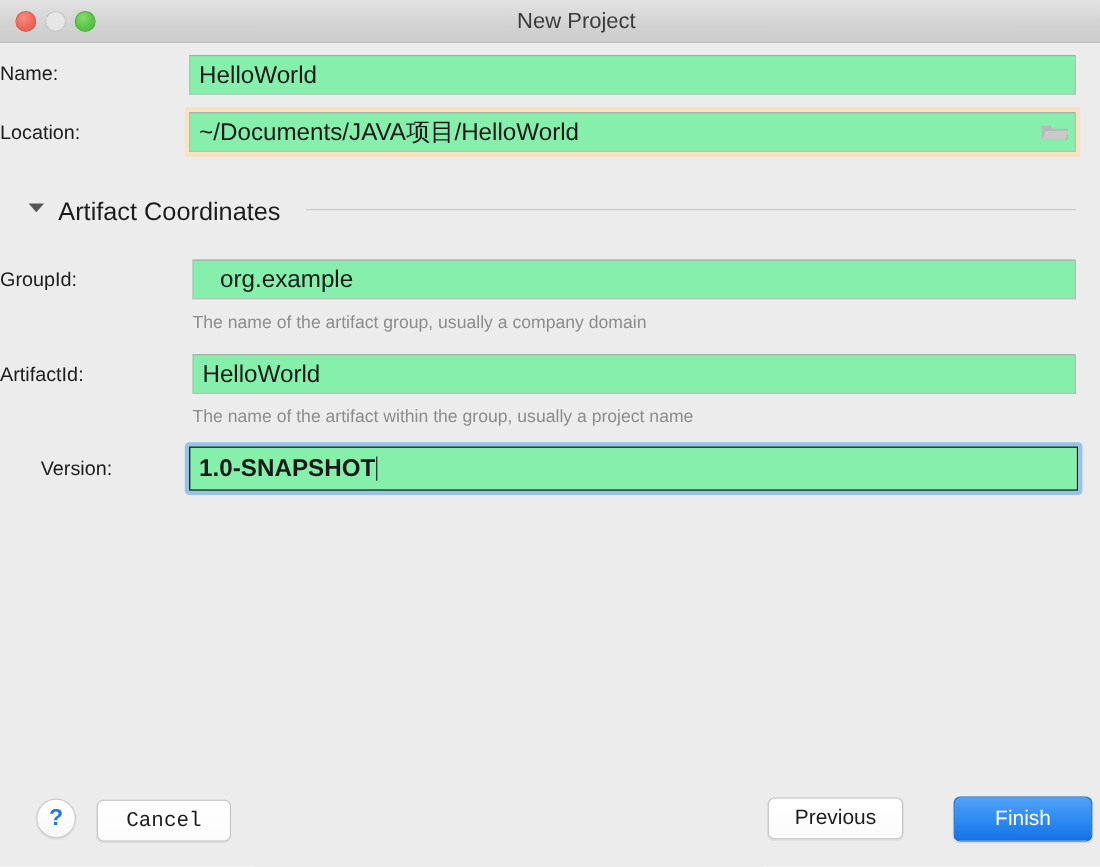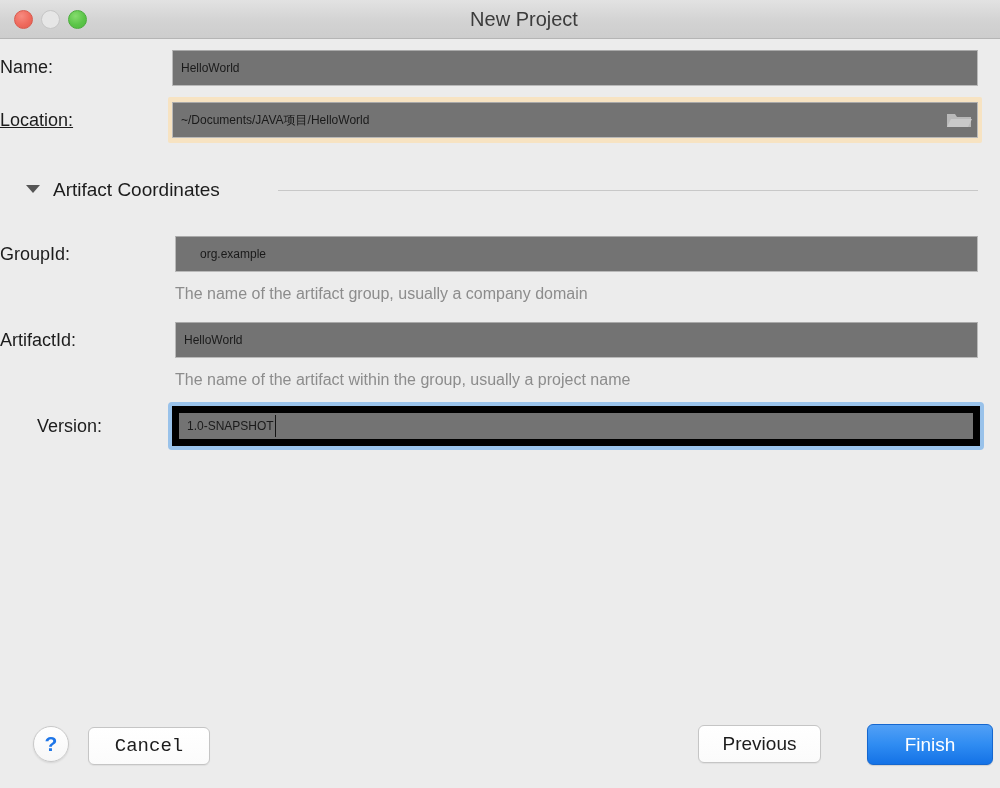--- a/index.html
+++ b/index.html
@@ -79,24 +79,24 @@
     color: #1c1c1c;
     white-space: nowrap;
   }
   .lbl.right {
     text-align: left;
   }
 
   .field {
     position: absolute;
     box-sizing: border-box;
-    background: #737373;
+    background: #86efac;
     border: 1px solid #b9b9b9;
     border-top-color: #a9a9a9;
-    font-size: 12px;
+    font-size: 22px;
     color: #1a1a1a;
     display: flex;
     align-items: center;
     padding: 0 8px;
     overflow: hidden;
     white-space: nowrap;
   }
 
   
   .field-warn-wrap {
@@ -119,42 +119,43 @@
     box-sizing: border-box;
     background: #99c2ea;
     border-radius: 4px;
     padding: 4px;
   }
   .field-focus-wrap .field {
     position: relative;
     left: 0; top: 0;
     width: 100%;
     height: 100%;
-    border: 7px solid #000000;
+    border: 1px solid #000000;
+    font-weight: bold;
   }
 
   .folder-icon {
     position: absolute;
     right: 10px;
     top: 50%;
     transform: translateY(-50%);
     width: 26px;
     height: 20px;
   }
 
   .caret {
     position: absolute;
     width: 0; height: 0;
     border-left: 7px solid transparent;
     border-right: 7px solid transparent;
     border-top: 8px solid #555555;
   }
   .section-title {
     position: absolute;
-    font-size: 19px;
+    font-size: 23px;
     color: #1c1c1c;
     white-space: nowrap;
   }
   .section-line {
     position: absolute;
     height: 1px;
     background: #c8c8c8;
   }
 
   .hint {
@@ -224,21 +225,21 @@
       <div class="light zoom"></div>
     </div>
     <div class="window-title">New Project</div>
   </div>
 
   <div class="body">
 
     <div class="lbl right" style="left:0px; top:18px; width:150px;">Name:</div>
     <div class="field" style="left:172px; top:11px; width:806px; height:36px;">HelloWorld</div>
 
-    <div class="lbl right" style="left:0px; top:71px; width:150px;text-decoration:underline;">Location:</div>
+    <div class="lbl right" style="left:0px; top:71px; width:150px;">Location:</div>
     <div class="field-warn-wrap" style="left:168px; top:58px; width:814px; height:46px;">
       <div class="field">~/Documents/JAVA项目/HelloWorld</div>
       <svg class="folder-icon" viewBox="0 0 26 20">
         <path d="M1 4 L1 17 L25 17 L25 7 L11 7 L9 4 Z" fill="#b9b9b9"></path>
         <path d="M1 17 L5 9 L26 9 L22 17 Z" fill="#c9c9c9"></path>
       </svg>
     </div>
 
     <div class="caret" style="left:26px; top:146px;"></div>
     <div class="section-title" style="left:53px; top:140px;">Artifact Coordinates</div>

